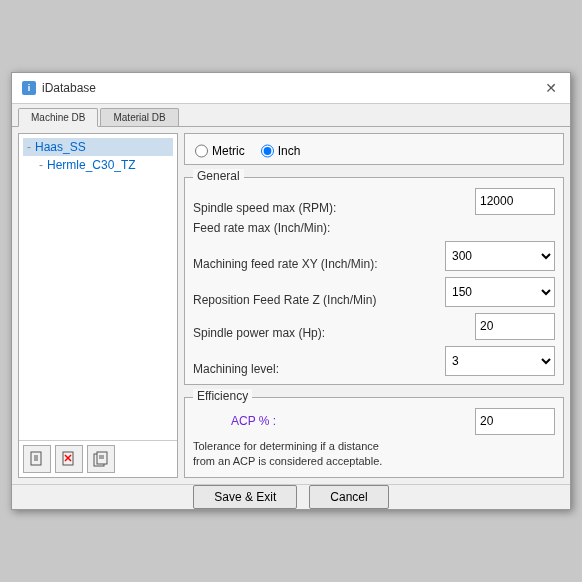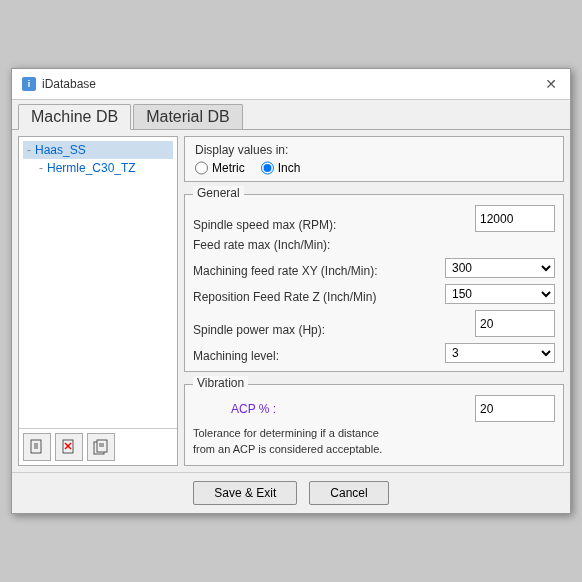--- a/index.html
+++ b/index.html
@@ -66,21 +66,21 @@
       background: #f0f0f0;
       padding: 4px 6px 0 6px;
       border-bottom: 1px solid #aaa;
     }
     .tab {
       padding: 3px 12px;
       border: 1px solid #aaa;
       border-bottom: none;
       background: #ddd;
       cursor: pointer;
-      font-size: 16px;
+      font-size: 10px;
       color: #333;
       border-radius: 2px 2px 0 0;
       margin-right: 2px;
     }
     .tab.active {
       background: #f0f0f0;
       border-bottom: 1px solid #f0f0f0;
       margin-bottom: -1px;
       z-index: 1;
     }
@@ -191,21 +191,21 @@
     }
     .form-input {
       width: 80px;
       height: 27px;
       border: 1px solid #aaa;
       padding: 1px 4px;
       font-size: 12px;
       background: white;
     }
     .form-select {
-      height: 20px;
+      height: 30px;
       border: 1px solid #aaa;
       padding: 0 2px;
       font-size: 12px;
       background: white;
       min-width: 110px;
     }
     .vibration-row {
       display: flex;
       align-items: center;
       margin-bottom: 4px;
@@ -219,21 +219,20 @@
     .vibration-note {
       font-size: 11px;
       color: #333;
       margin-top: 4px;
       line-height: 1.4;
     }
     .footer {
       display: flex;
       justify-content: center;
       gap: 12px;
-      padding: 8px;
       border-top: 1px solid #ccc;
       background: #f0f0f0;
     }
     .footer-btn {
       padding: 4px 20px;
       border: 1px solid #888;
       background: #e8e8e8;
       cursor: pointer;
       font-size: 12px;
       border-radius: 2px;
@@ -298,23 +297,20 @@
             <line x1="6" y1="5" x2="11" y2="5" stroke="#555" stroke-width="1"></line>
             <line x1="6" y1="7" x2="11" y2="7" stroke="#555" stroke-width="1"></line>
           </svg>
         </button>
       </div>
     </div>
 
     <div class="right-panel">
 
       <div style="border:1px solid #aaa; padding:6px 10px; background:#f8f8f8;">
-        <div class="display-header">
-          <span style="font-size:12px;color:#333;">Display values in:</span>
-        </div>
         <div class="radio-group" style="margin-top:4px;">
           <label class="radio-item">
             <input type="radio" name="unit" value="metric" style="">
             <span>Metric</span>
           </label>
           <label class="radio-item">
             <input type="radio" name="unit" value="inch" checked="" style="">
             <span>Inch</span>
           </label>
         </div>
@@ -356,21 +352,21 @@
             <option>1</option>
             <option>2</option>
             <option selected="">3</option>
             <option>4</option>
             <option>5</option>
           </select>
         </div>
       </div>
 
       <div class="group-box">
-        <span class="group-label">Vibration</span>
+        <span class="group-label">Efficiency</span>
         <div class="vibration-row">
           <span class="vibration-label">ACP % :</span>
           <input class="form-input" type="text" value="20" style="">
         </div>
         <div class="vibration-note">
           <span>Tolerance for determining if a distance</span><br>
           <span>from an ACP is considered acceptable.</span>
         </div>
       </div>
     </div>

